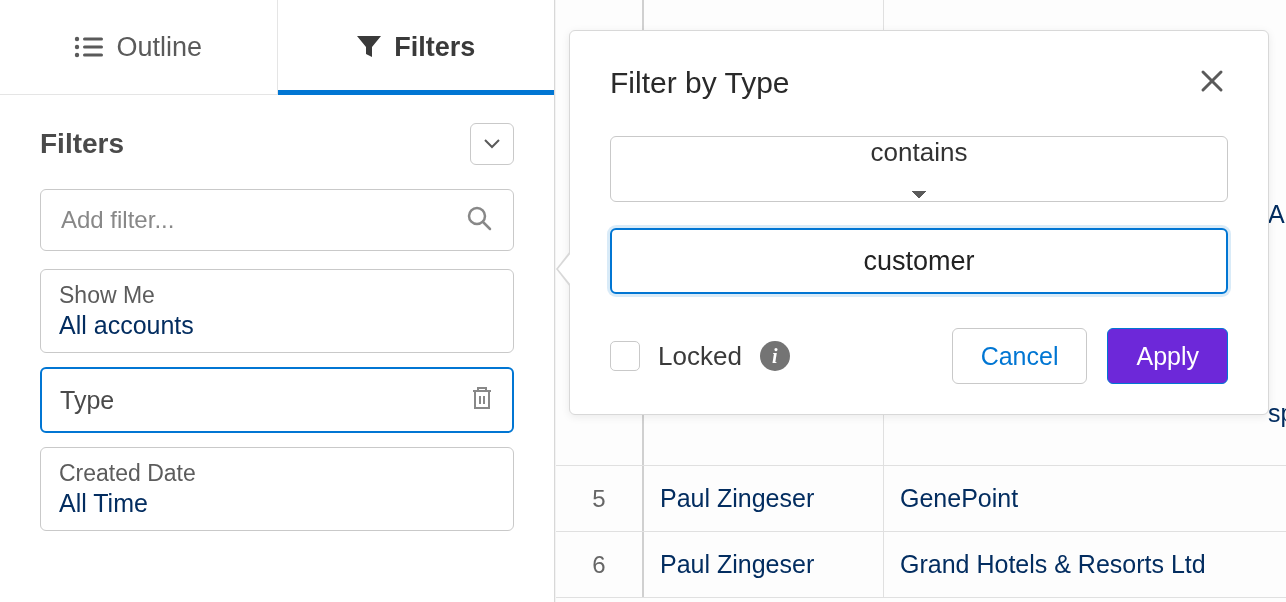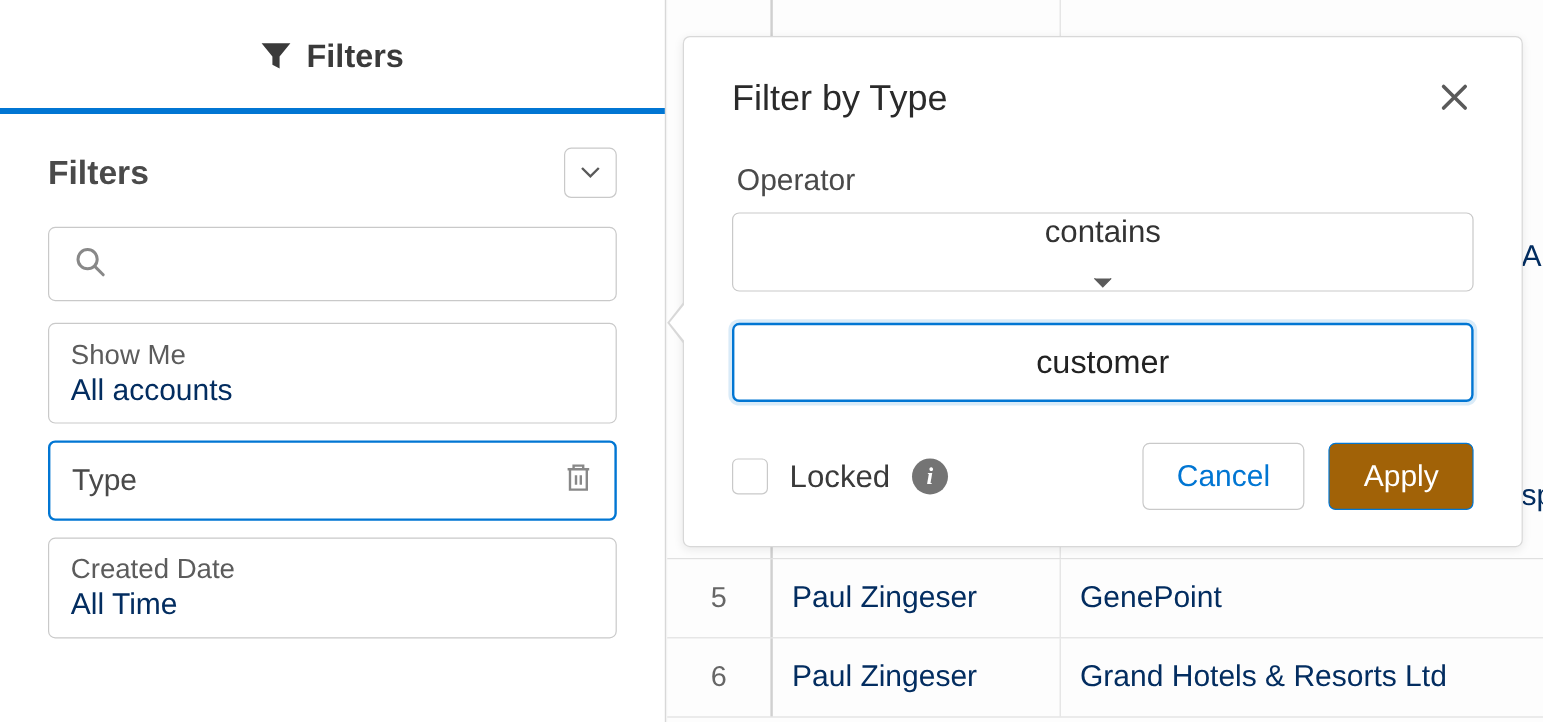--- a/index.html
+++ b/index.html
@@ -277,21 +277,21 @@
       display: flex;
       align-items: center;
       justify-content: center;
     }
     .btn-cancel {
       background: #fff;
       border: 1px solid #c9c9c9;
       color: #0176d3;
     }
     .btn-apply {
-      background: #a16207;
+      background: #6d28d9;
       border: 1px solid #0176d3;
       color: #fff;
     }
     
     
     .bg-table {
       position: absolute;
       left: 556px;
       top: 0;
       right: 0;
@@ -369,20 +369,33 @@
   </div>
 </div>
 
 <div class="right-edge">
   <div>A</div>
   <div style="margin-top:170px">sp</div>
 </div>
 
 <div class="sidebar">
   <div class="tabs">
+    <div class="tab tab-outline">
+      <span class="outline-icon">
+        <svg width="30" height="24" viewBox="0 0 30 24" fill="none">
+          <circle cx="3" cy="4" r="2.2" fill="#5a5a5a"></circle>
+          <rect x="9" y="2.5" width="20" height="3" rx="1.5" fill="#5a5a5a"></rect>
+          <circle cx="3" cy="12" r="2.2" fill="#5a5a5a"></circle>
+          <rect x="9" y="10.5" width="20" height="3" rx="1.5" fill="#5a5a5a"></rect>
+          <circle cx="3" cy="20" r="2.2" fill="#5a5a5a"></circle>
+          <rect x="9" y="18.5" width="20" height="3" rx="1.5" fill="#5a5a5a"></rect>
+        </svg>
+      </span>
+      <span>Outline</span>
+    </div>
     <div class="tab active">
       <span class="filter-icon">
         <svg width="26" height="26" viewBox="0 0 26 26" fill="#3a3a3a">
           <path d="M1 2 L25 2 L16 13 L16 23 L10 20 L10 13 Z"></path>
         </svg>
       </span>
       <span>Filters</span>
     </div>
   </div>
 
@@ -390,20 +403,21 @@
     <div class="filters-header">
       <div class="filters-title">Filters</div>
       <div class="dropdown-btn">
         <svg width="16" height="10" viewBox="0 0 16 10">
           <path d="M1 1 L8 8 L15 1" fill="none" stroke="#5a5a5a" stroke-width="2"></path>
         </svg>
       </div>
     </div>
 
     <div class="add-filter-box">
+      <input class="add-filter-input" placeholder="Add filter..." style="">
       <span class="search-icon-box">
         <svg width="28" height="28" viewBox="0 0 28 28" fill="none">
           <circle cx="12" cy="12" r="8" stroke="#888" stroke-width="2.5"></circle>
           <line x1="18" y1="18" x2="25" y2="25" stroke="#888" stroke-width="2.5" stroke-linecap="round"></line>
         </svg>
       </span>
     </div>
 
     <div class="filter-card">
       <div class="filter-card-label">Show Me</div>
@@ -434,21 +448,20 @@
   <div class="popover-header">
     <div class="popover-title">Filter by Type</div>
     <button class="close-btn">
       <svg width="24" height="24" viewBox="0 0 24 24">
         <line x1="3" y1="3" x2="21" y2="21" stroke="#5a5a5a" stroke-width="3" stroke-linecap="round"></line>
         <line x1="21" y1="3" x2="3" y2="21" stroke="#5a5a5a" stroke-width="3" stroke-linecap="round"></line>
       </svg>
     </button>
   </div>
 
-  <div class="operator-label">Operator</div>
   <div class="operator-select">
     <span>contains</span>
     <svg width="18" height="12" viewBox="0 0 18 12">
       <path d="M2 2 L9 9 L16 2" fill="#5a5a5a" stroke="#5a5a5a" stroke-width="1"></path>
     </svg>
   </div>
 
   <input class="value-input" value="customer" style="">
 
   <div class="popover-footer">

